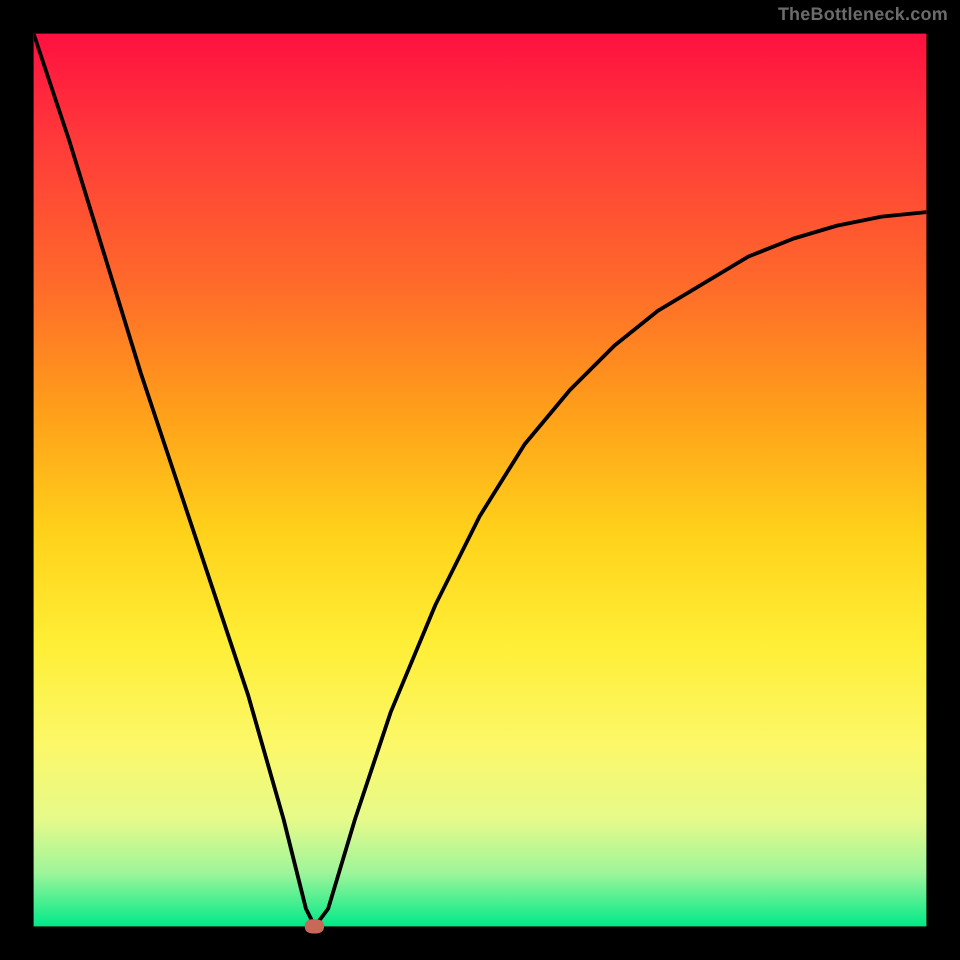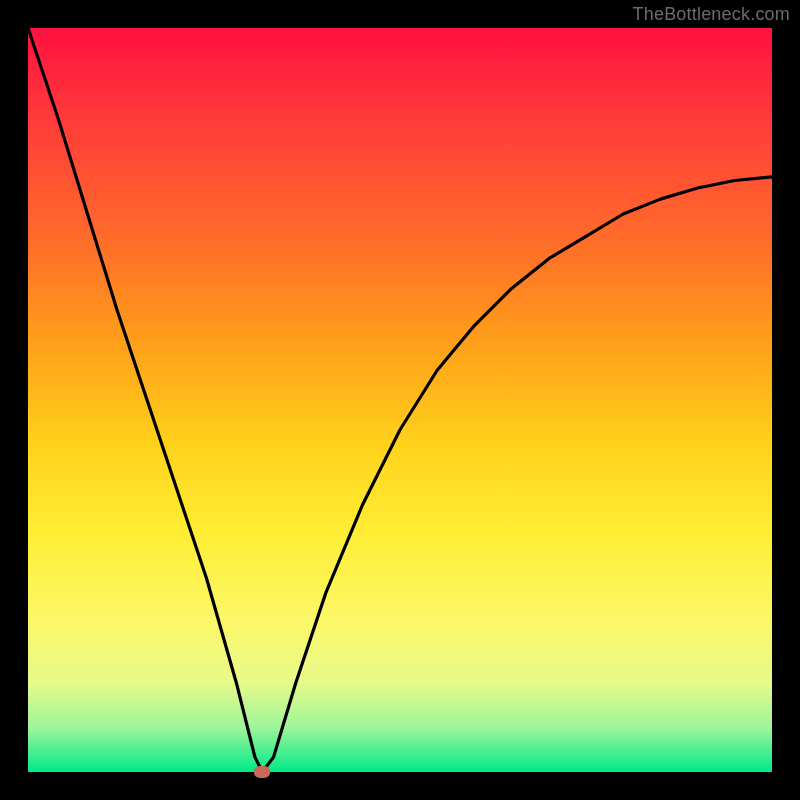--- a/index.html
+++ b/index.html
@@ -21,22 +21,22 @@
       #fbf86a 80%,
       #e6fa8a 88%,
       #9ef59a 94%,
       #00e988 100%);
   }
   .watermark {
     position: absolute;
     top: 4px;
     right: 10px;
     color: #6b6b6b;
-    font-size: 18px;
-    font-weight: 400;
+    font-size: 15px;
+    font-weight: 700;
     letter-spacing: 0.2px;
   }
   .curve-svg {
     position: absolute;
     left: 0; top: 0;
     width: 744px;
     height: 744px;
   }
   .marker {
     position: absolute;

